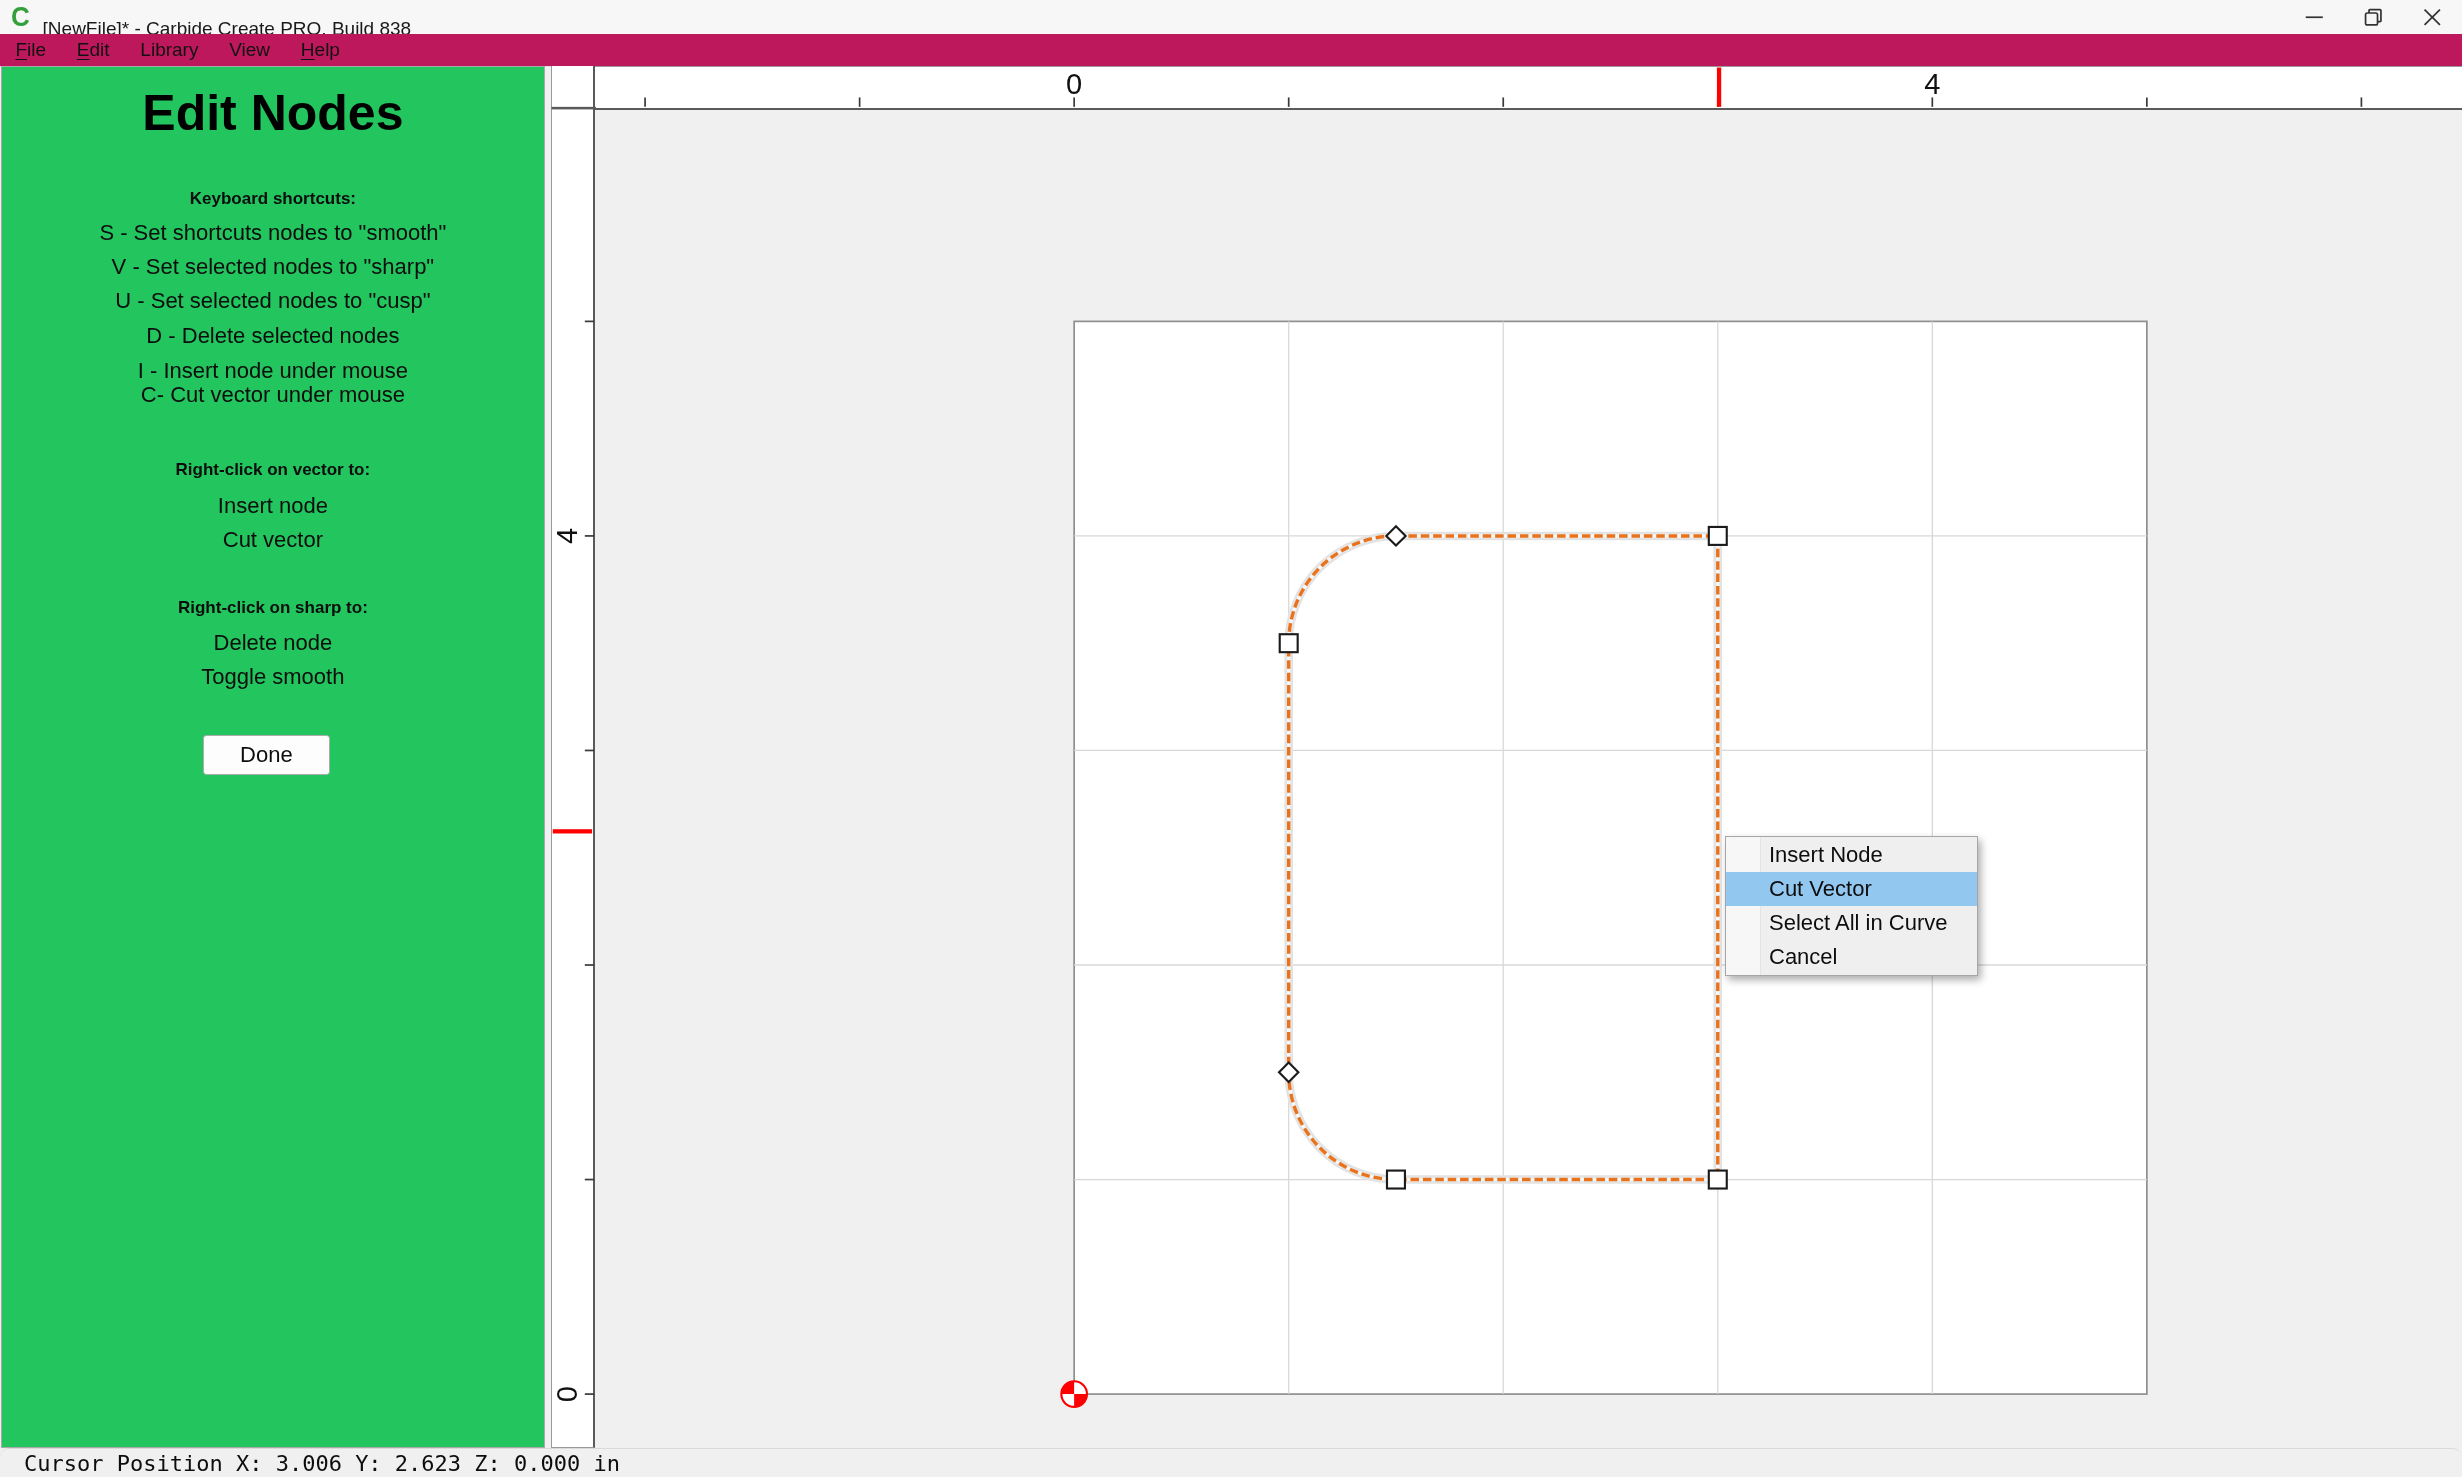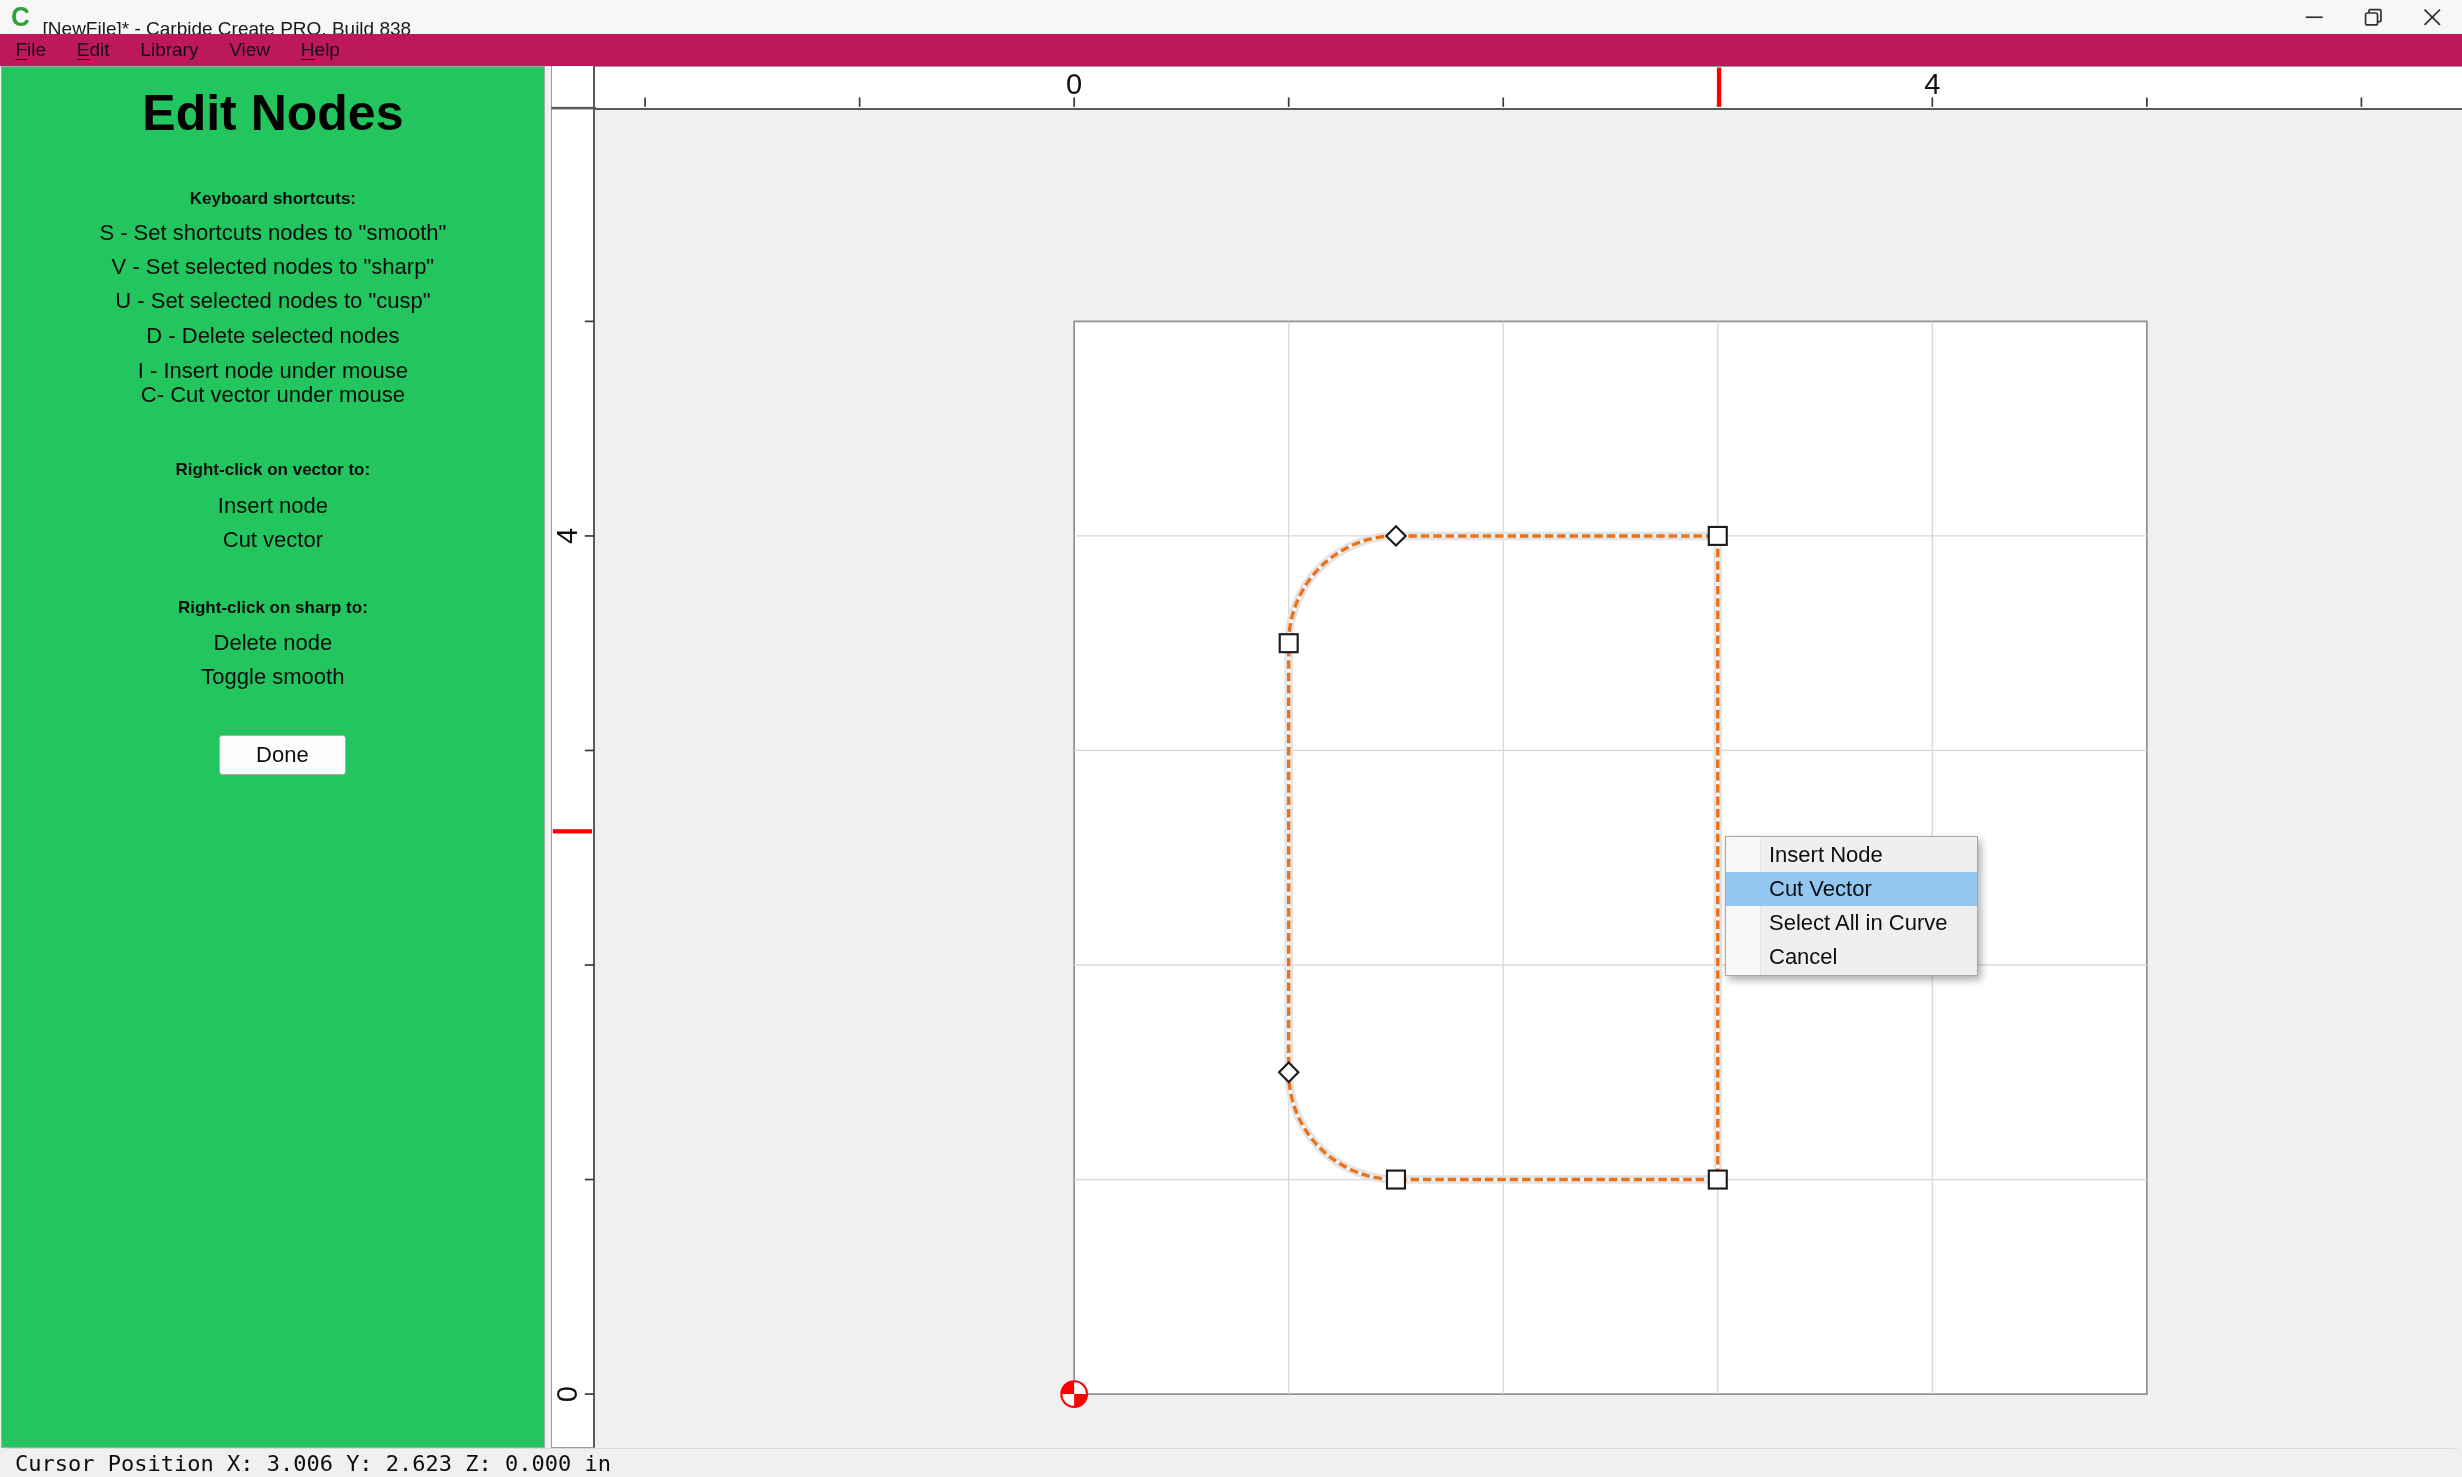--- a/index.html
+++ b/index.html
@@ -22,21 +22,21 @@
   .mb-item u{text-underline-offset:2.6px;text-decoration-thickness:1.3px;}
 
   
   .side-panel{position:absolute;left:0.9px;top:66px;width:542px;height:1380px;
     background:#22c55e;border:0.9px solid #a9a9a9;}
   .pline{position:absolute;left:0;width:100%;text-align:center;line-height:26px;
     font-size:22px;color:#0d0d0d;}
   .pline.hd{font-weight:bold;font-size:17px;}
   .panel-title{position:absolute;left:0;top:15.4px;width:100%;text-align:center;
     font-size:50px;font-weight:bold;line-height:62px;color:#000;}
-  .done-btn{position:absolute;left:217px;top:668px;width:125px;height:38px;background:#fdfdfd;
+  .done-btn{position:absolute;left:201px;top:668px;width:125px;height:38px;background:#fdfdfd;
     border:0.9px solid #acacac;border-radius:3.4px;font-size:22px;color:#0d0d0d;
     display:flex;align-items:center;justify-content:center;}
 
   
   .canvas-area{position:absolute;left:596px;top:110px;width:1866px;height:1338px;background:#f0f0f0;}
   .ruler-top{position:absolute;left:551px;top:66px;width:1911px;height:41px;background:#fff;
     border-top:0.9px solid #9a9a9a;border-bottom:2.6px solid #5a5a5a;}
   .ruler-left{position:absolute;left:551px;top:66px;width:41px;height:1381px;background:#fff;
     border-left:0.9px solid #9a9a9a;border-right:2.6px solid #5a5a5a;border-bottom:0.9px solid #9a9a9a;}
   #scene{position:absolute;left:0;top:0;pointer-events:none;}
@@ -46,21 +46,21 @@
     border:0.9px solid #a6a6a6;box-shadow:3.4px 4.3px 7.7px rgba(0,0,0,.32);padding:0.9px 0;}
   .cm-gutter{position:absolute;left:0;top:0;bottom:0;width:34px;background:#f7f7f7;
     border-right:0.9px solid #e4e4e4;}
   .cm-item{position:relative;height:34px;line-height:34px;padding-left:43px;
     font-size:22px;color:#0d0d0d;}
   .cm-item.selected{background:var(--menu-highlight,#92C7F0);}
 
   
   .statusbar{position:absolute;left:0;top:1448px;width:2462px;height:29px;background:#f0f0f0;
     border-top:0.9px solid #dadada;display:flex;align-items:center;
-    font-family:"DejaVu Sans Mono",monospace;font-size:22px;color:#0d0d0d;padding-left:15px;box-sizing:border-box;border-radius:9px;}
+    font-family:"DejaVu Sans Mono",monospace;font-size:22px;color:#0d0d0d;padding-left:24px;box-sizing:border-box;border-radius:9px;}
 </style>
 </head>
 <body>
 
 <div class="app">
 
   <div class="titlebar">
     <span class="logo">C</span>
     <span class="win-title">[NewFile]* - Carbide Create PRO, Build 838</span>
     <div class="win-controls">

